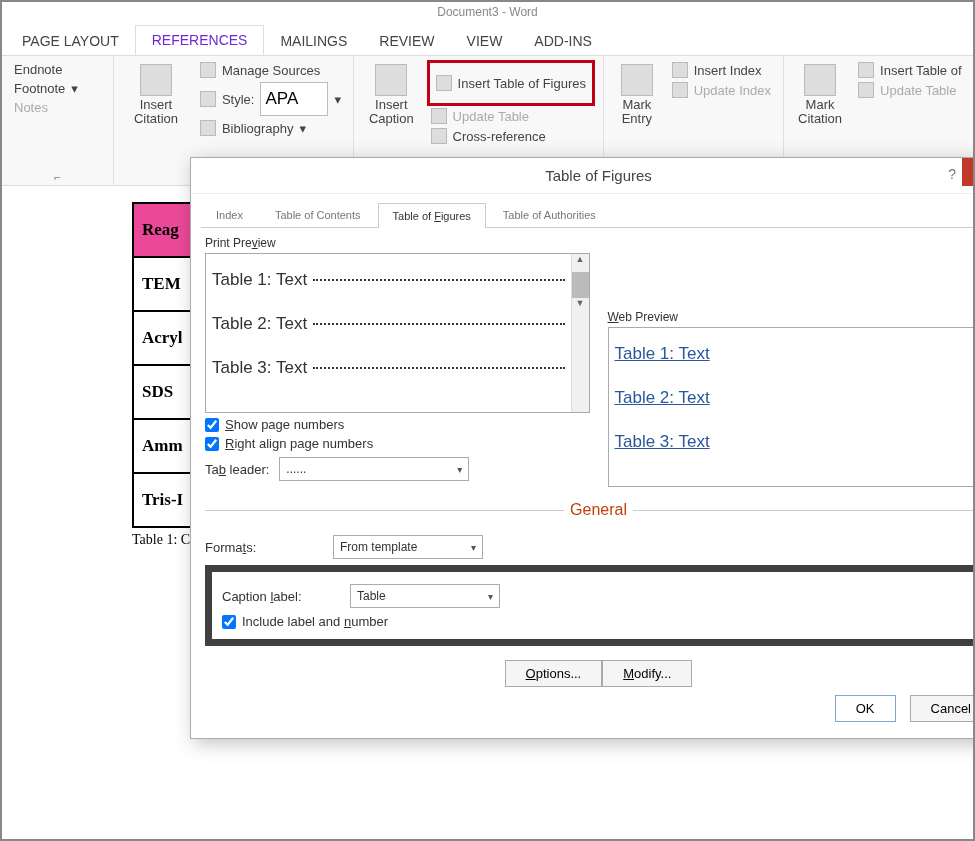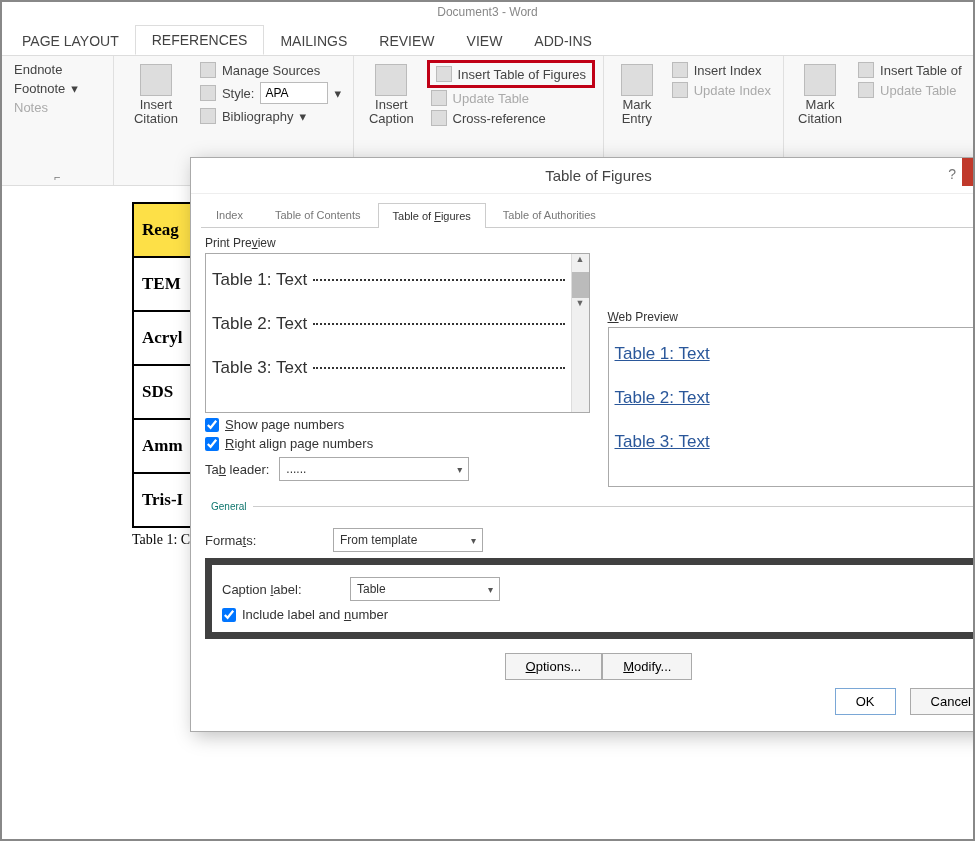--- a/index.html
+++ b/index.html
@@ -2,32 +2,32 @@
 <html><head>
 <meta charset="utf-8">
 <style>
   * { box-sizing: border-box; margin: 0; padding: 0; font-family: "Segoe UI", Tahoma, sans-serif; }
   body { background: #fff; width: 975px; height: 841px; overflow: hidden; position: relative; border: 2px solid #888; }
   
   .titlebar { height: 24px; text-align: center; font-size: 12px; color: #888; padding-top: 3px; background:#fff;}
   
   .ribbon-tabs { display: flex; font-size: 14px; border-bottom: 1px solid #ddd; padding-left: 4px; height: 30px; align-items: flex-end;}
   .ribbon-tab { padding: 6px 16px; color: #444; cursor: default;}
-  .ribbon-tab.active { border: 1px solid #ddd; border-bottom: 1px solid #fff; color: #404040; background: #fff;}
+  .ribbon-tab.active { border: 1px solid #ddd; border-bottom: 1px solid #fff; color: #6d28d9; background: #fff;}
   
   .ribbon { display: flex; background: #f8f8f8; border-bottom: 1px solid #ddd; height: 130px; font-size: 13px; color:#444;}
   .ribbon-group { border-right: 1px solid #e0e0e0; padding: 4px 8px 2px 8px; display: flex; flex-direction: column; justify-content: space-between;}
   .group-label { font-size: 11px; text-align: center; color:#777; margin-top: 2px;}
   .rb-item { display:flex; align-items:center; gap:6px; padding: 2px 4px; white-space: nowrap;}
   .rb-big { display:flex; flex-direction:column; align-items:center; padding: 4px 6px; gap:2px;}
   .rb-icon { width: 16px; height:16px; background:#ddd; border:1px solid #bbb; display:inline-block;}
   .rb-icon-lg { width:32px; height:32px; background:#ddd; border:1px solid #bbb;}
-  .style-dd { border:1px solid #bbb; background:#fff; height:22px; width:68px; font-size:12px; padding:4px 4px;}
+  .style-dd { border:1px solid #bbb; background:#fff; height:22px; width:68px; font-size:17px; padding:16px 4px;}
   .disabled { color:#aaa;}
-  .highlight-red { border:3px solid #c00016; padding:3px 6px;}
+  .highlight-red { border:3px solid #c00016; padding:12px 6px;}
   
   .doc-area { position:absolute; left:0; right:0; top:190px; bottom:0; background:#fff; padding: 10px 0 10px 130px;}
   .doc-table { border-collapse: collapse; }
   .doc-table td { border:2px solid #000; padding: 16px 8px; height:54px; font-size:17px; font-family: "Times New Roman", serif; font-weight:bold;}
   .caption { font-size:14px; font-family:"Times New Roman",serif; margin-top:4px;}
   
   
   .dialog { position:absolute; left:188px; top:155px; width:817px; background:#fff; border:1px solid #aaa; box-shadow: 4px 4px 18px rgba(0,0,0,.25);}
   .dlg-title { height:36px; display:flex; align-items:center; justify-content:center; position:relative; border-bottom:1px solid #eee;}
   .dlg-title-txt { font-size:15px; color:#444;}
@@ -56,21 +56,21 @@
   .chk { display:flex; align-items:center; gap:6px; margin:4px 0; font-size:13px;}
   input[type=checkbox]{ width:14px;height:14px;}
   .u { text-decoration: underline;}
   
   .tl-row { display:flex; align-items:center; gap:10px; margin:6px 0;}
   .dd { border:1px solid #aaa; height:24px; background:#fff; display:flex; align-items:center; padding:0 6px; width:190px; justify-content:space-between;}
   .dd .v { font-size:12px;}
   .dd .arr { font-size:10px; color:#555;}
   
   fieldset.general { border:none; border-top:1px solid #ccc; margin-top:14px; padding-top:10px; position:relative;}
-  fieldset.general legend { font-size:10px; color:#0f766e; padding:0 6px;}
+  fieldset.general legend { font-size:16px; color:#c2410c; padding:0 6px;text-align:center;}
   .form-row { display:flex; align-items:center; gap:18px; margin:6px 0;}
   .form-row label { width:110px; font-size:13px;}
   .dd-sm { width:150px;}
   .red-box { border:7px solid #404040; padding:6px 10px; margin-top:4px;}
   
   .dlg-btns { display:flex; justify-content:flex-end; gap:14px; padding:8px 14px 16px;}
   .btn { border:1px solid #aaa; background:#f5f5f5; padding:5px 20px; font-size:13px; cursor:default;}
   .btn.primary { border-color:#7aa7d6; background:#fff;}
   .mid-btns { display:flex; justify-content:center; gap:0; padding:6px 14px 0;}
 </style>
@@ -193,21 +193,21 @@
       </div>
     </div>
     <div class="group-label">ble of Authorit</div>
   </div>
 </div>
 
 <div class="doc-area">
   <table class="doc-table">
     <tbody>
         <tr>
-          <td style="width:64px;background:#fde047">Reag</td>
+          <td style="width:64px;background:#ec4899">Reag</td>
           <td style="width:380px"></td>
         </tr>
     <tr>
           <td>TEM</td>
           <td></td>
         </tr>
     <tr>
           <td>Acryl</td>
           <td></td>
         </tr>

